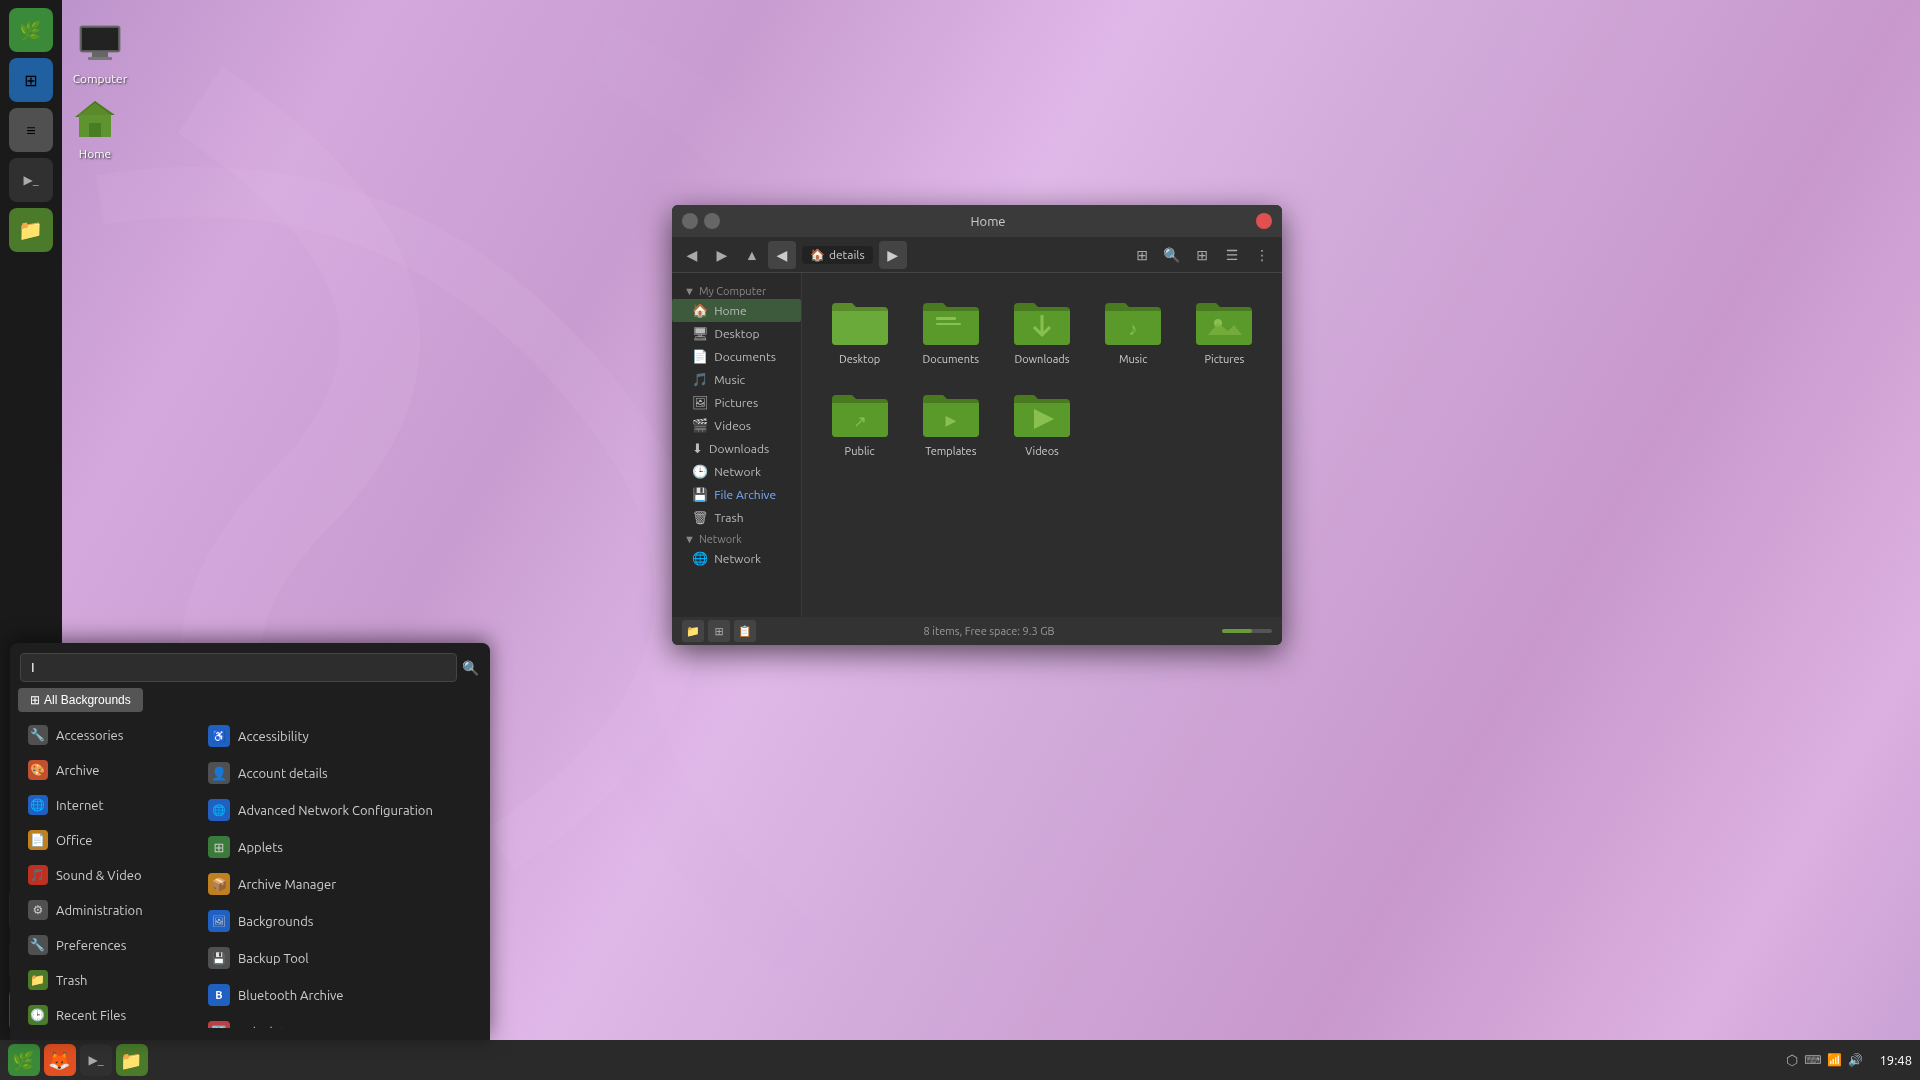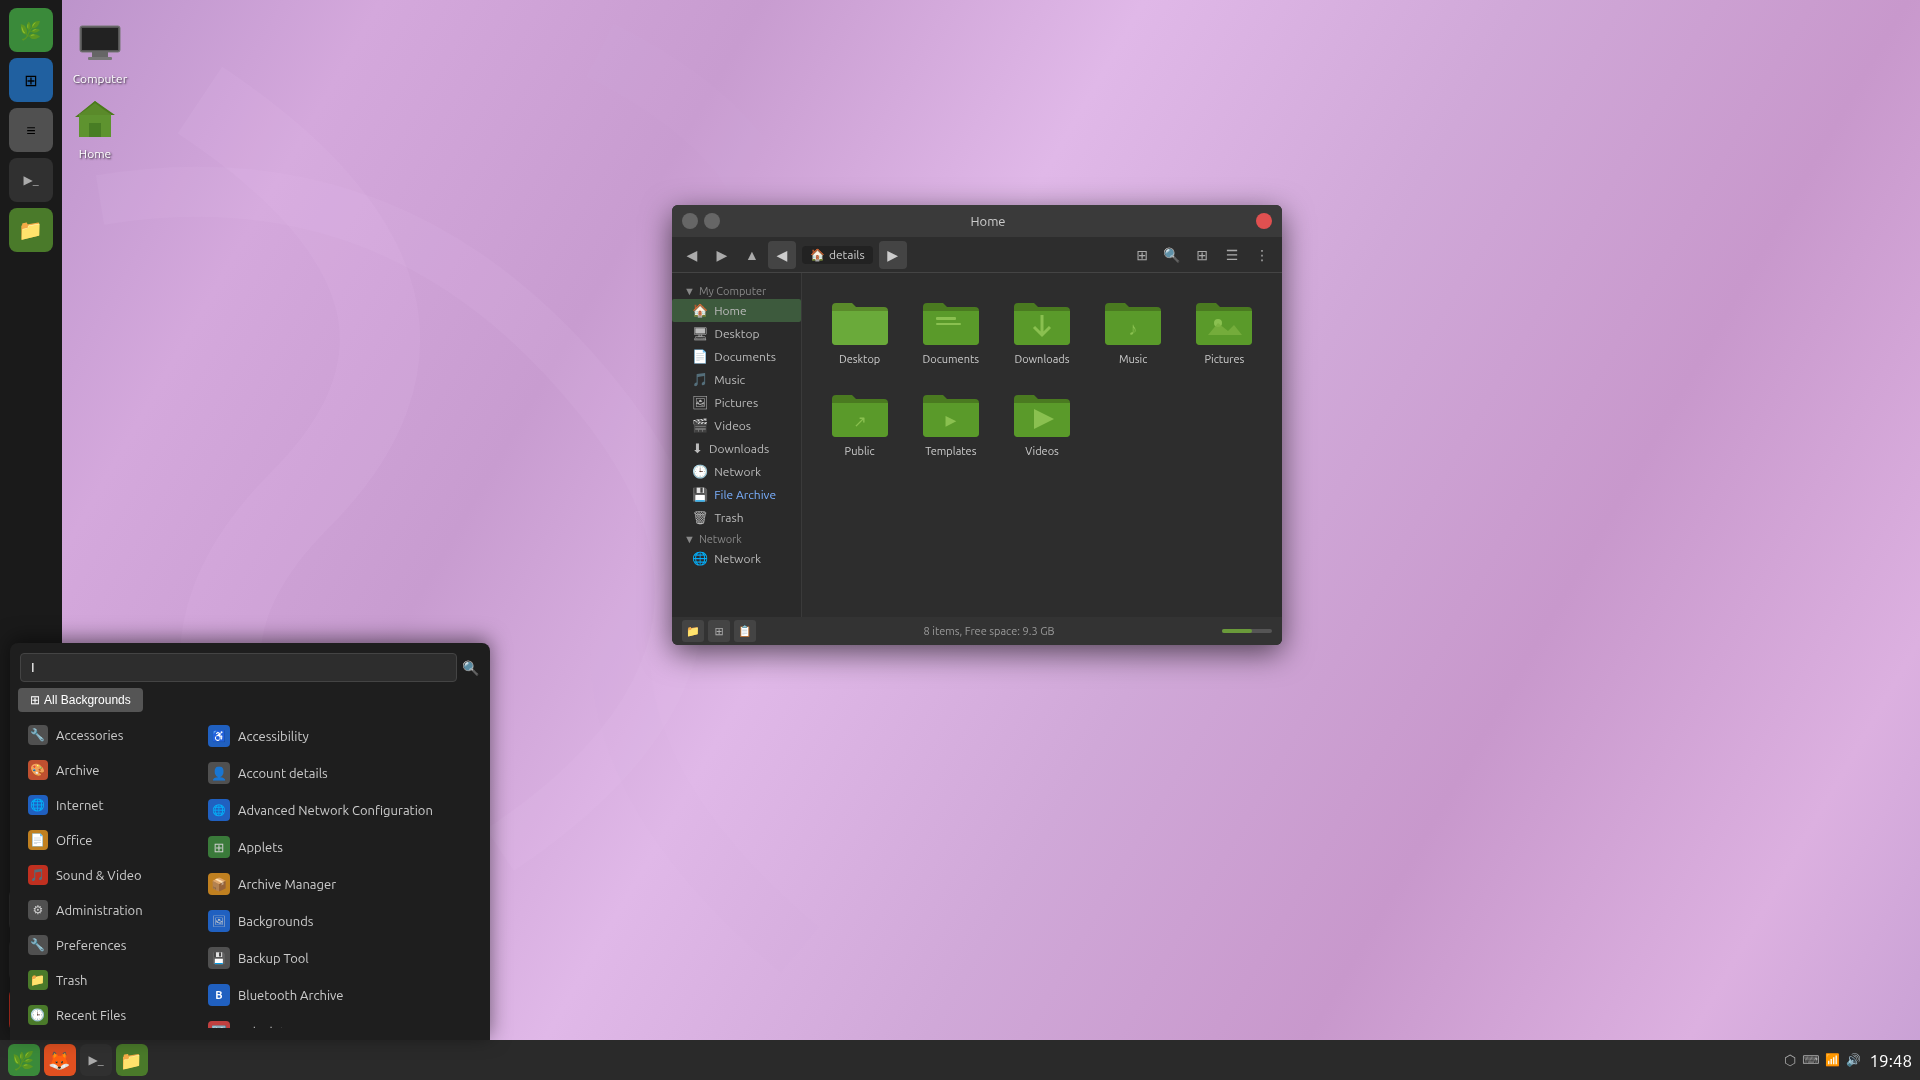--- a/index.html
+++ b/index.html
@@ -788,15 +788,15 @@
     <div class="taskbar-btn" style="background:#303030;color:#aaa;font-size:12px;">▶_</div>
     <div class="taskbar-btn" style="background:#4a7a2a;font-size:18px;">📁</div>
   </div>
   <div class="taskbar-right">
     <div class="taskbar-icons">
       <span style="color:#aaa;font-size:14px;">⬡</span>
       <span style="color:#aaa;font-size:12px;">⌨</span>
       <span style="color:#aaa;font-size:12px;">📶</span>
       <span style="color:#aaa;font-size:12px;">🔊</span>
     </div>
-    <span style="color:white;font-size:17px;">19:48</span>
+    <span style="color:white;font-size:13px;margin-left:8px;">19:48</span>
   </div>
 </div>
 
 </body></html>

